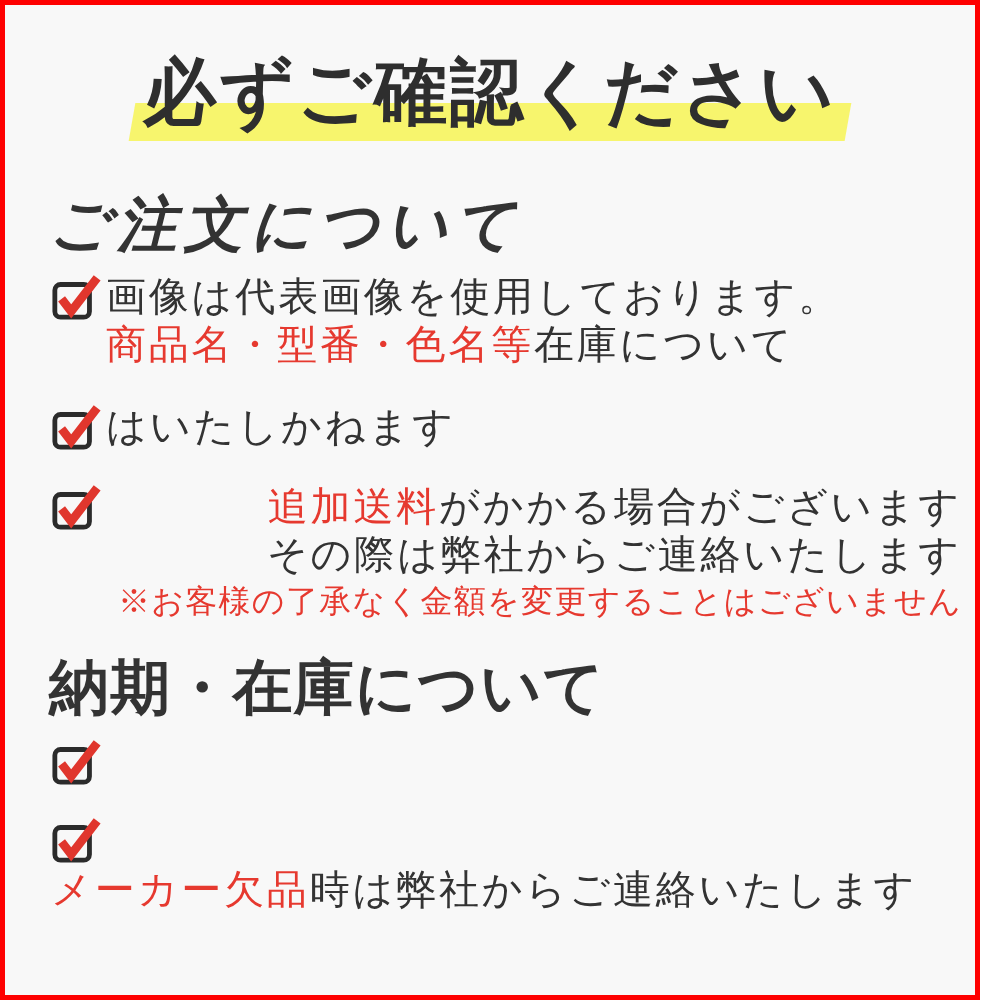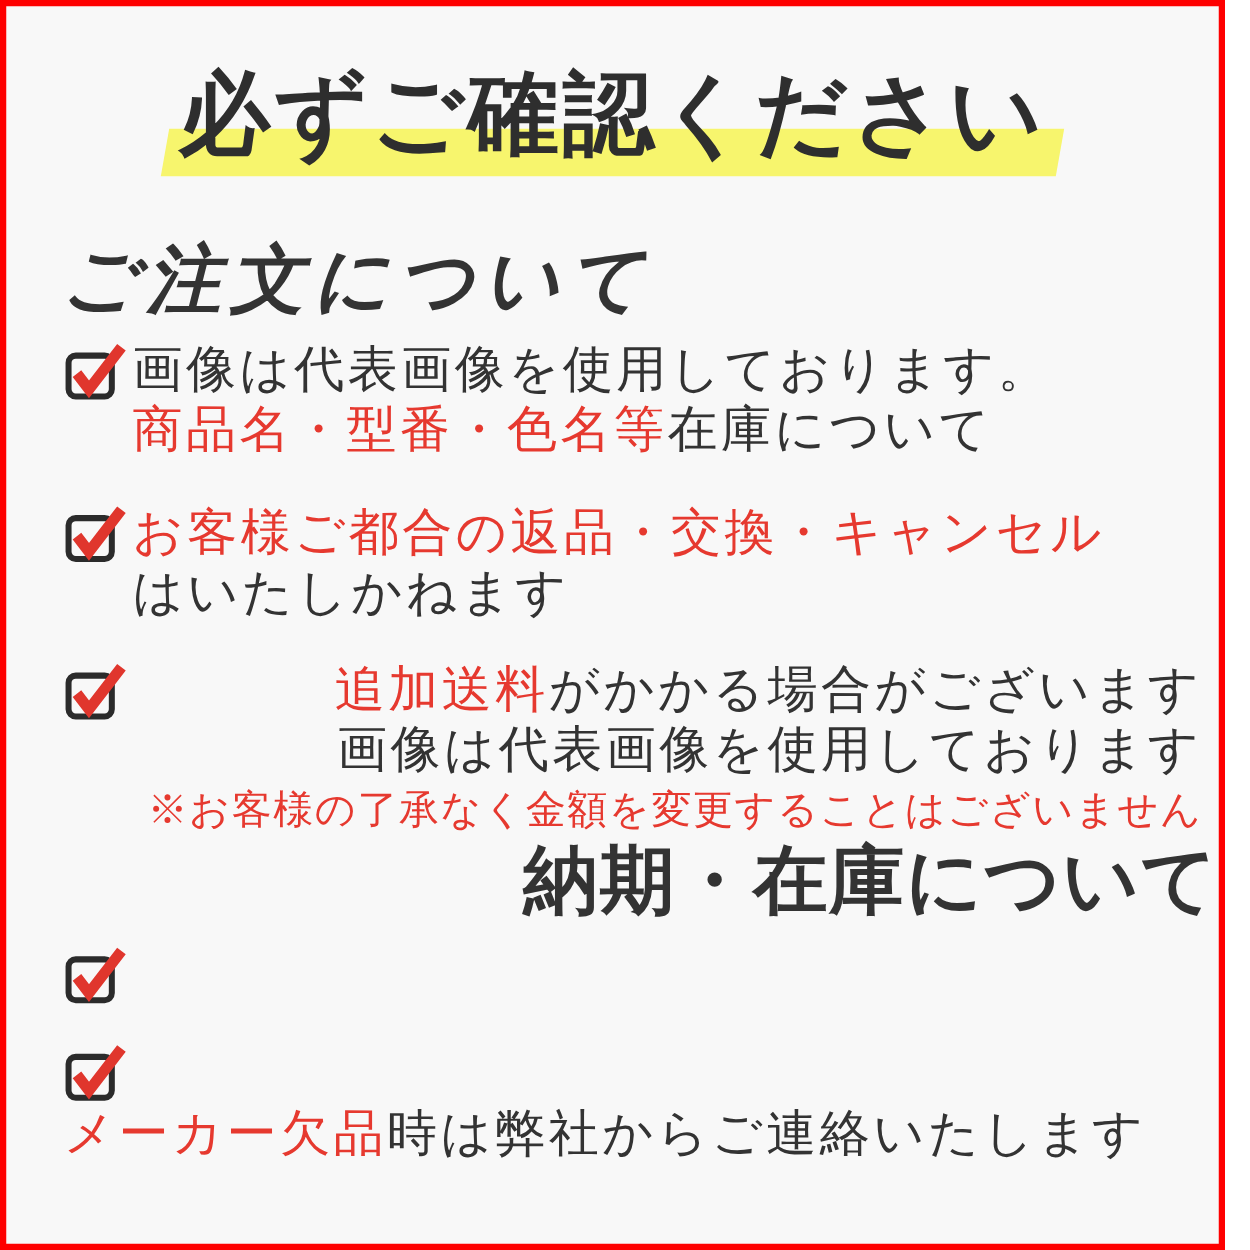--- a/index.html
+++ b/index.html
@@ -44,21 +44,21 @@
   
   .section-heading{
     margin:0 0 0 44px;
     font-size:60px;
     font-weight:600;
     color:#333333;
     line-height:1.12;
     white-space:nowrap;
   }
   .heading-1{margin-top:50px;letter-spacing:0.11em;font-style:italic;}
-  .heading-2{margin-top:8px;letter-spacing:0.02em;text-align:right;}
+  .heading-2{margin-top:36px;letter-spacing:0.02em;}
   
   .item{
     display:flex;
     align-items:flex-start;
     margin-left:46px;
     margin-right:30px;
   }
   .item-1{margin-top:14px;}
   .item-2{margin-top:34px;}
   .item-3{margin-top:30px;text-align:right;}
@@ -112,33 +112,32 @@
       <div class="line"><span class="seg-red">商品名・型番・色名等</span><span class="seg-dark">在庫について</span></div>
     </div>
   </div>
 
   <div class="item item-2">
     <svg class="checkbox" viewBox="0 0 52 50" aria-hidden="true">
       <rect x="4" y="12" width="36" height="34" rx="6" fill="none" stroke="#2b2b2b" stroke-width="5"></rect>
       <polyline points="11,27 21,40 48,5" fill="none" stroke="#e0362d" stroke-width="9" stroke-linecap="butt" stroke-linejoin="miter"></polyline>
     </svg>
     <div class="item-text">
-      <div class="line"><span class="seg-red">お客様ご都合の返品・交換・キャンセル</span></div>
       <div class="line"><span class="seg-dark">はいたしかねます</span></div>
     </div>
   </div>
 
   <div class="item item-3">
     <svg class="checkbox" viewBox="0 0 52 50" aria-hidden="true">
       <rect x="4" y="12" width="36" height="34" rx="6" fill="none" stroke="#2b2b2b" stroke-width="5"></rect>
       <polyline points="11,27 21,40 48,5" fill="none" stroke="#e0362d" stroke-width="9" stroke-linecap="butt" stroke-linejoin="miter"></polyline>
     </svg>
     <div class="item-text">
       <div class="line"><span class="seg-red">追加送料</span><span class="seg-dark">がかかる場合がございます</span></div>
-      <div class="line"><span class="seg-dark">画像は代表画像を使用しております</span></div>
+      <div class="line"><span class="seg-dark">その際は弊社からご連絡いたします</span></div>
       <div class="item-note">※お客様の了承なく金額を変更することはございません</div>
     </div>
   </div>
 
   <h2 class="section-heading heading-2">納期・在庫について</h2>
 
   <div class="item item-4">
     <svg class="checkbox" viewBox="0 0 52 50" aria-hidden="true">
       <rect x="4" y="12" width="36" height="34" rx="6" fill="none" stroke="#2b2b2b" stroke-width="5"></rect>
       <polyline points="11,27 21,40 48,5" fill="none" stroke="#e0362d" stroke-width="9" stroke-linecap="butt" stroke-linejoin="miter"></polyline>

